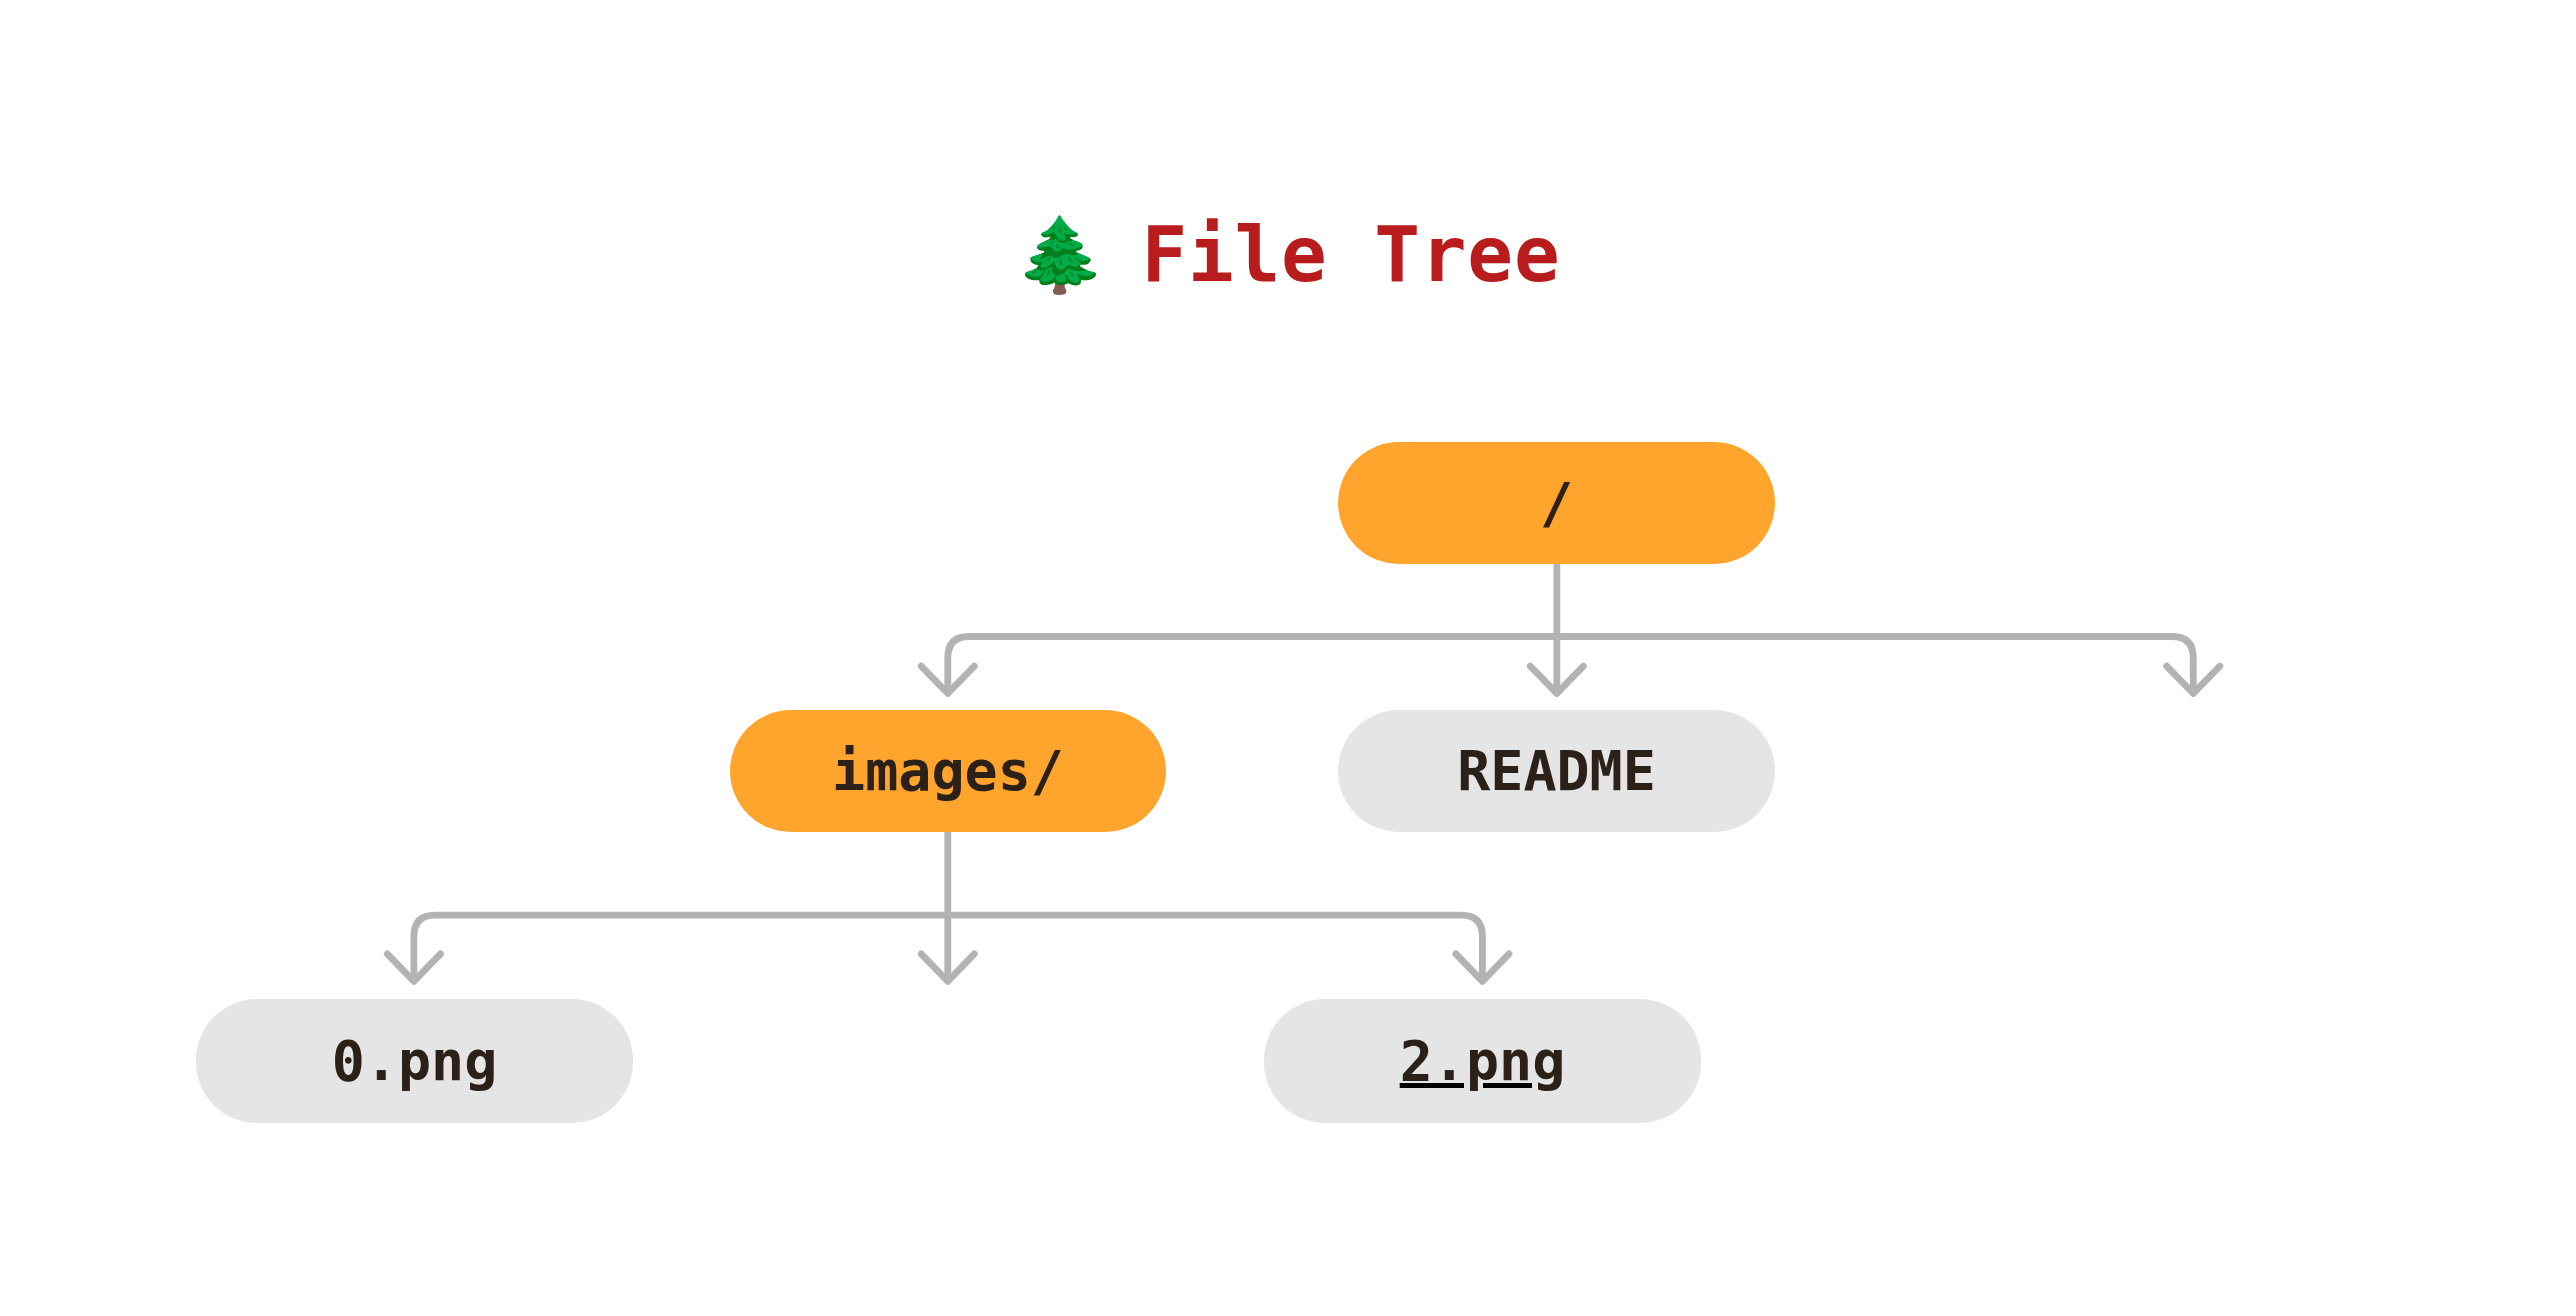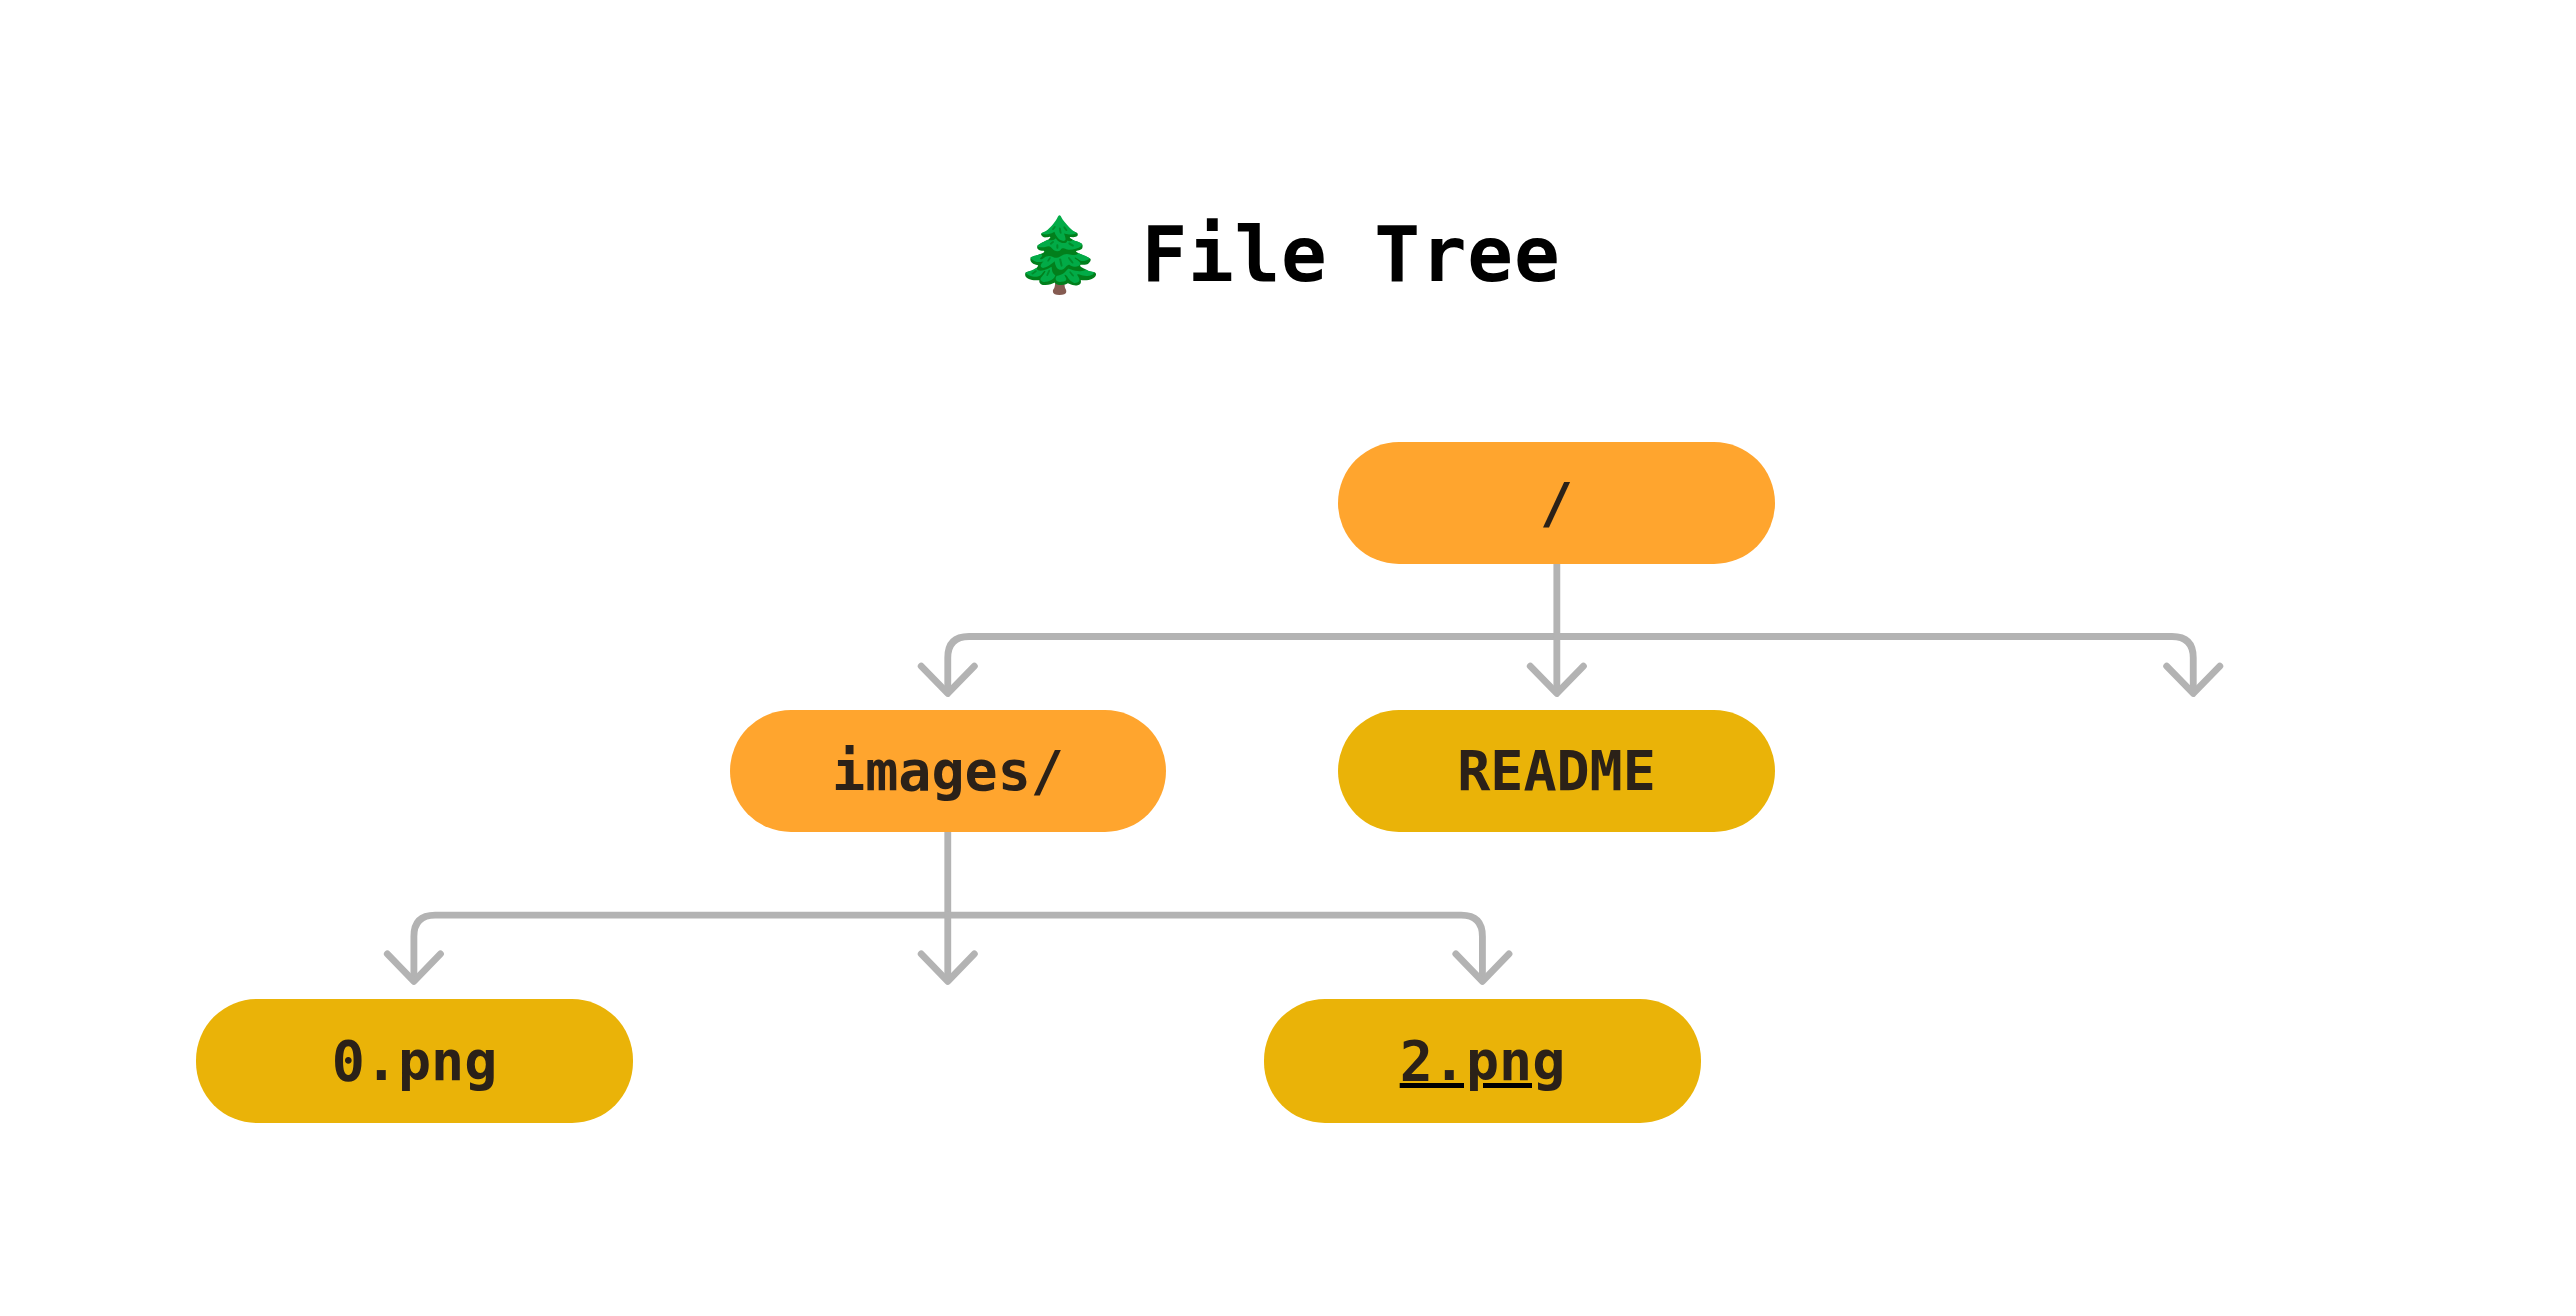--- a/index.html
+++ b/index.html
@@ -35,21 +35,21 @@
   #title-emoji {
     font-family: "DejaVu Sans", sans-serif;
     font-size: 73px;
     line-height: 1;
     display: block;
   }
   #title-text {
     font-family: "DejaVu Sans Mono", "Liberation Mono", monospace;
     font-size: 76px;
     font-weight: bold;
-    color: #000000;
+    color: #b91c1c;
     letter-spacing: 0.8px;
     white-space: pre;
     line-height: 1;
   }
 
   
   #edges {
     position: absolute;
     left: 0;
     top: 0;
@@ -73,21 +73,21 @@
     font-weight: bold;
     color: #2b2118;
     white-space: pre;
     line-height: 1;
     letter-spacing: 0px;
   }
   .node.dir {
     background: #ffa52e;
   }
   .node.file {
-    background: #eab308;
+    background: #e5e5e5;
   }
 </style>
 </head>
 <body>
 
 <div id="stage">
 
   <div id="title-row">
     <span id="title-emoji">🌲</span>
     <span id="title-text">File Tree</span>

